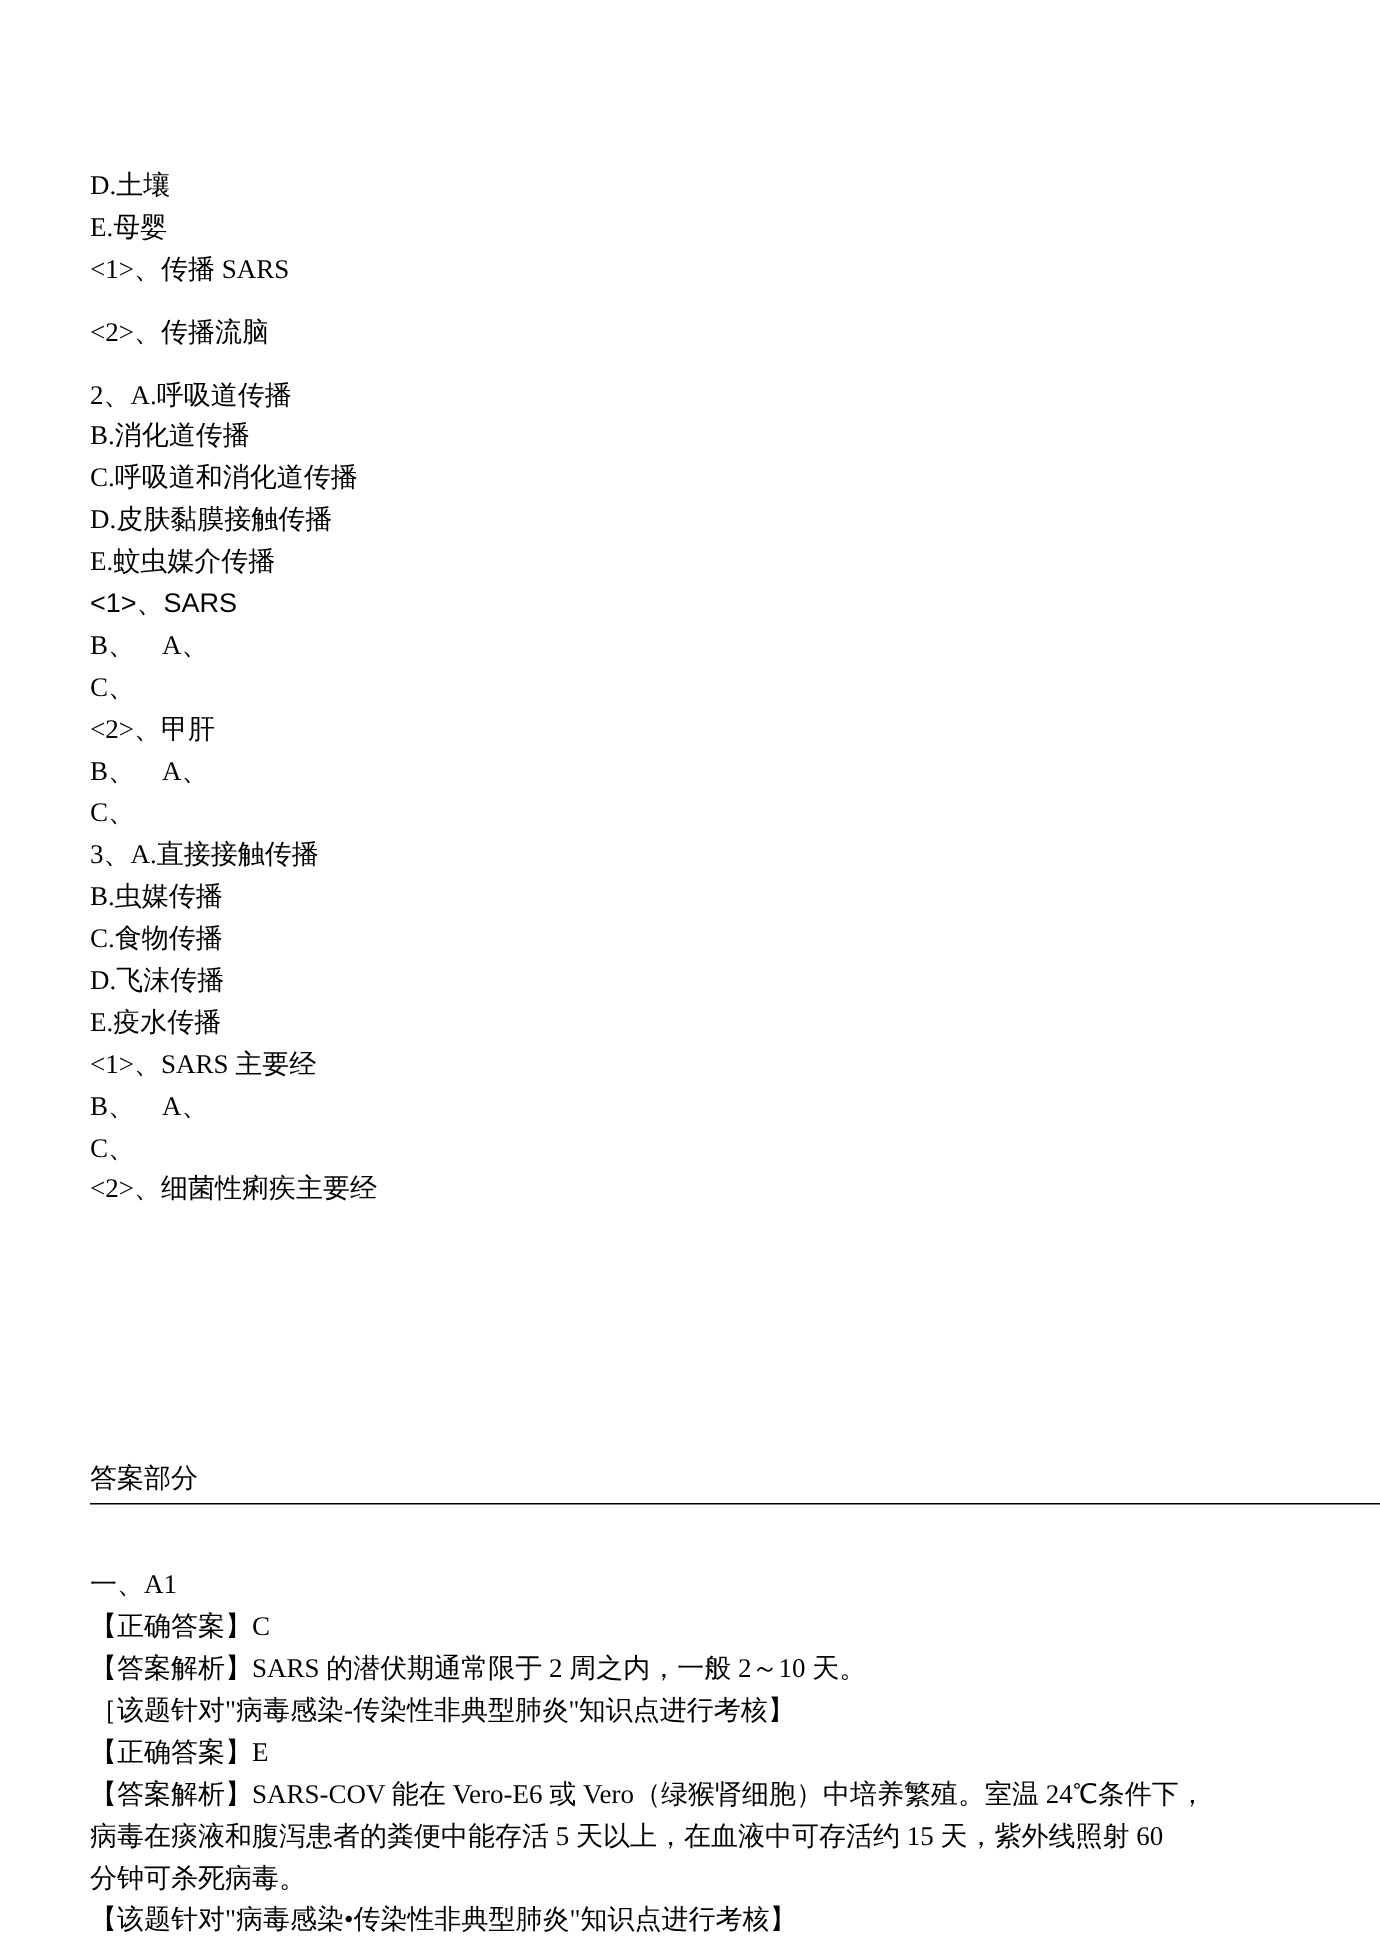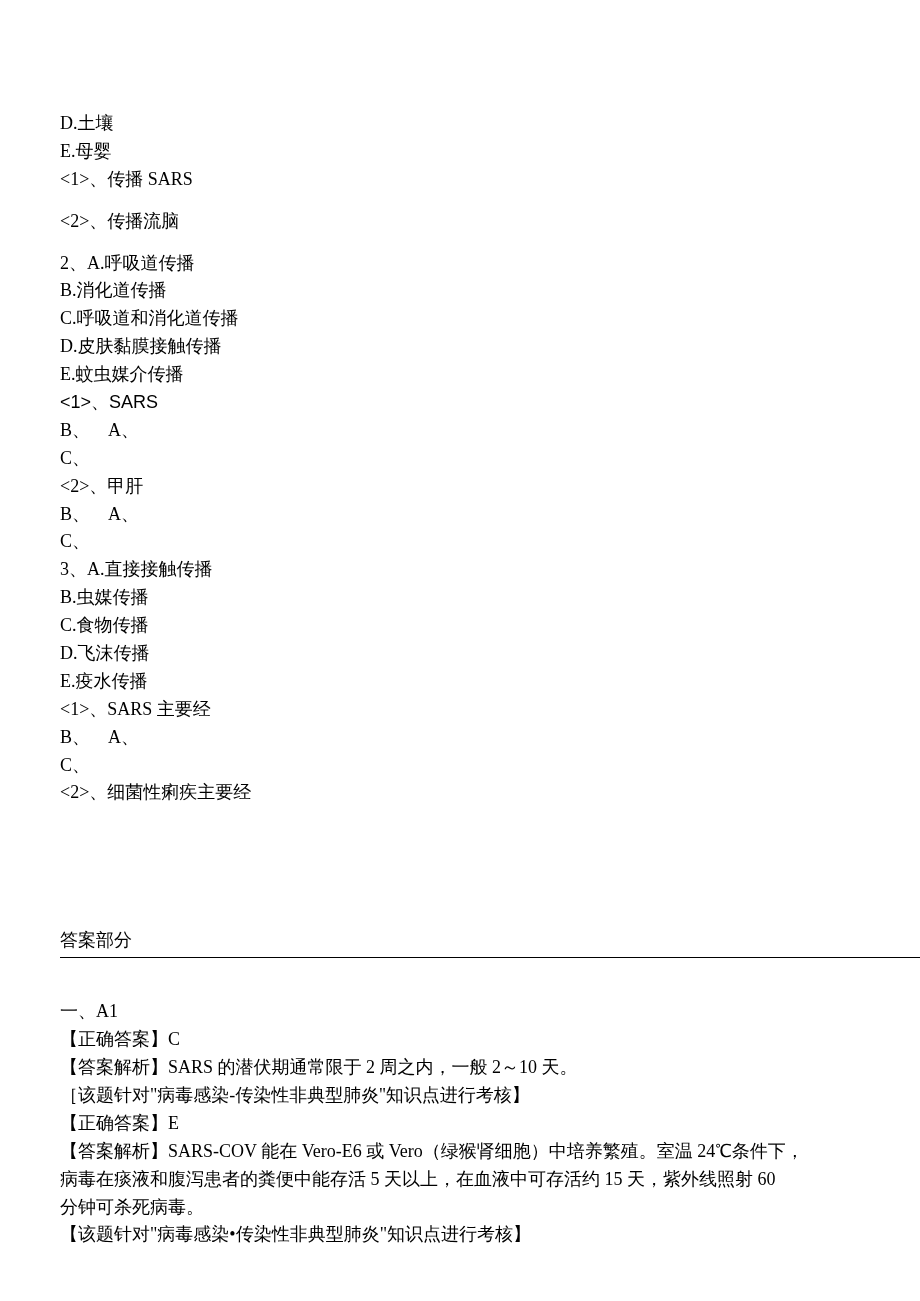--- a/index.html
+++ b/index.html
@@ -31,20 +31,21 @@
   .gap-med {
     height: 40px;
   }
   .answers-header-wrap {
     border-bottom: 1px solid #000;
     width: 100%;
     padding-bottom: 2px;
   }
   .answers-header {
     display: inline-block;
+    margin-top: 45px;
   }
 </style>
 </head>
 <body>
 
 <p class="line">D.土壤</p>
 <p class="line">E.母婴</p>
 <p class="line">&lt;1&gt;、传播 SARS</p>
 <div class="gap-small"></div>
 <p class="line">&lt;2&gt;、传播流脑</p>

